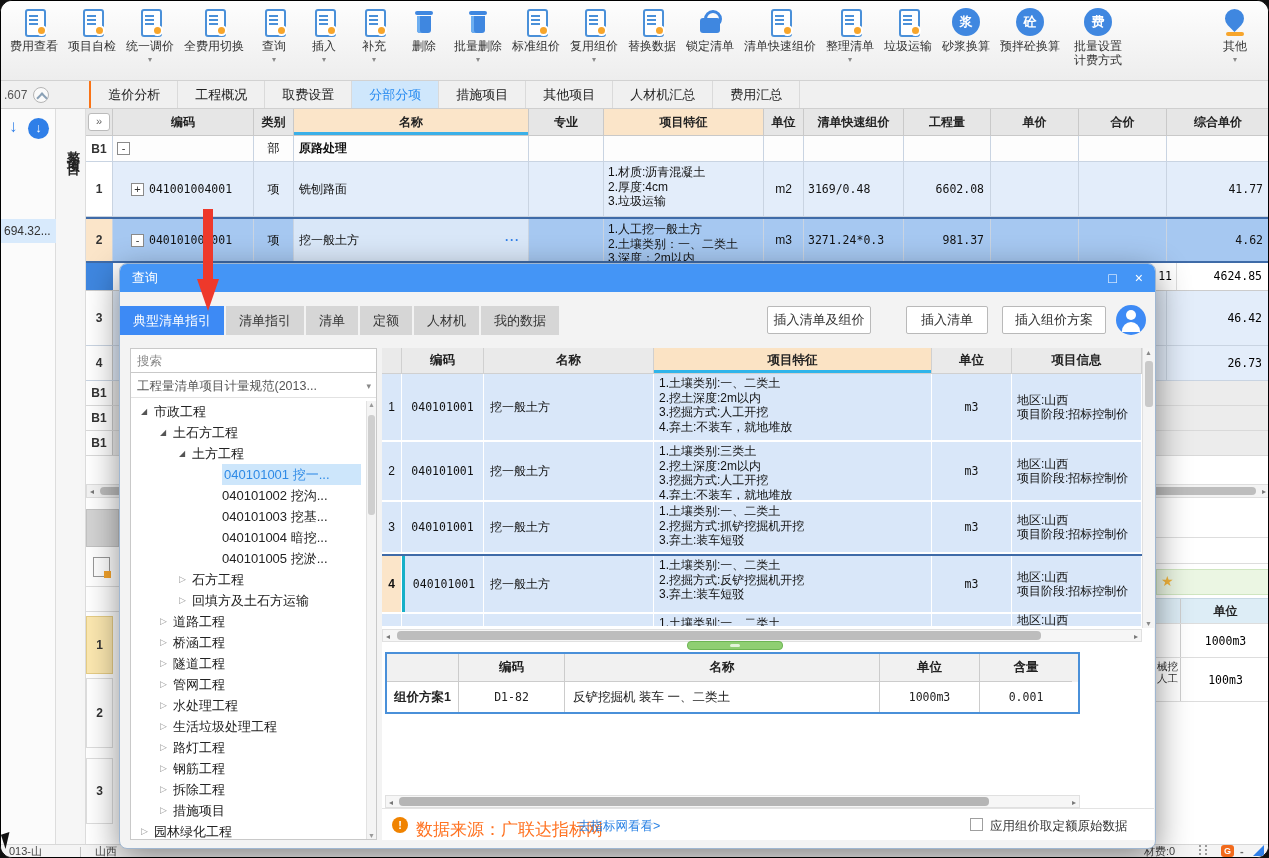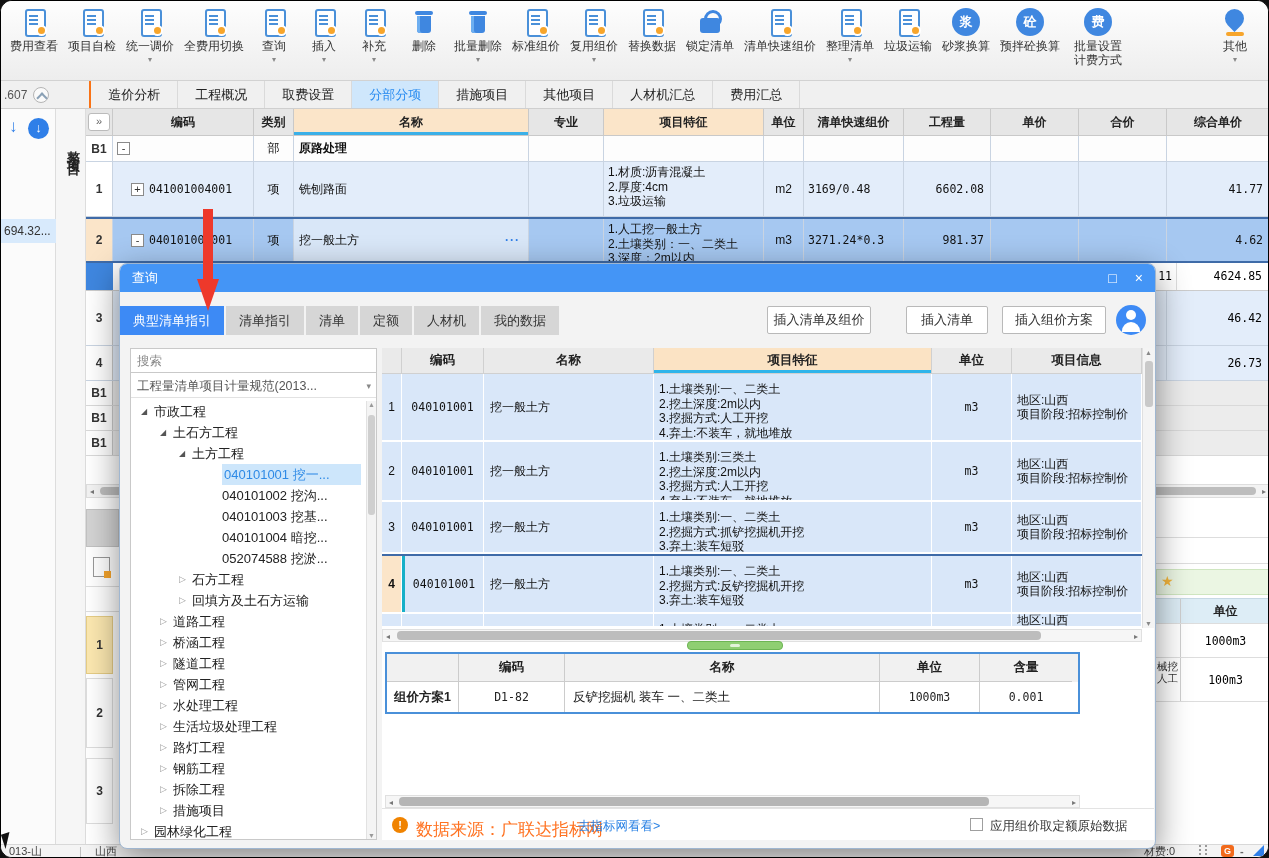--- a/index.html
+++ b/index.html
@@ -161,21 +161,21 @@
 #m-right{position:absolute;left:262px;top:84px;width:772px;height:492px;background:#fff}
 #q-head{display:flex;height:26px;background:#eaeaea;border-bottom:1px solid #d0d0d0;font-size:12.5px;font-weight:bold;color:#222}
 .qh{border-right:1px solid #d0d0d0;text-align:center;line-height:25px;overflow:hidden;white-space:nowrap}
 .qh.or{background:#fbe3c4;box-shadow:inset 0 -3px 0 #2fb4ea}
 #q-rows{position:relative;width:760px}
 .qrow{display:flex;border-bottom:2px solid #fff;overflow:hidden}
 .qc{border-right:1px solid #fff;background:#d9e7f9;overflow:hidden;font-size:12px;color:#111}
 .qnum{display:flex;align-items:center;justify-content:center}
 .qcode{display:flex;align-items:center;justify-content:center;font-family:"DejaVu Sans Mono",monospace;font-size:11.5px}
 .qname{display:flex;align-items:center;padding-left:6px}
-.qfeat{white-space:pre-line;line-height:14.5px;padding:8px 5px}
+.qfeat{white-space:pre-line;line-height:14.5px;padding:2px 5px}
 .qunit{display:flex;align-items:center;justify-content:center;font-family:"DejaVu Sans Mono",monospace;font-size:11.5px}
 .qinfo{display:flex;align-items:center;white-space:pre-line;line-height:14.5px;padding:0 5px}
 .qrow.sel .qnum{background:#fbe5c9;font-weight:bold}
 .qrow.sel .qcode{border-left:3px solid #17b0c8}
 .qrow.part{height:14px}
 #q-vsb{position:absolute;right:0;top:0;width:12px;height:280px;background:#f4f4f4;border-left:1px solid #e0e0e0}
 #q-vsb .up{position:absolute;top:1px;left:2px;font-size:7px;color:#888}
 #q-vsb .dn{position:absolute;bottom:1px;left:2px;font-size:7px;color:#888}
 #q-vsb .th{position:absolute;left:2px;top:13px;width:8px;height:46px;background:#c9c9c9;border-radius:3px}
 #q-hsb{position:absolute;left:0;top:281px;width:760px;height:13px;background:#f6f6f6;border:1px solid #e0e0e0}
@@ -546,21 +546,21 @@
           <div class="titem">
             <div class="tlabel" style="left: 91px;">040101002 挖沟...</div>
           </div>
           <div class="titem">
             <div class="tlabel" style="left: 91px;">040101003 挖基...</div>
           </div>
           <div class="titem">
             <div class="tlabel" style="left: 91px;">040101004 暗挖...</div>
           </div>
           <div class="titem">
-            <div class="tlabel" style="left: 91px;">052074588 挖淤...</div>
+            <div class="tlabel" style="left: 91px;">040101005 挖淤...</div>
           </div>
           <div class="titem">
             <div class="tarrow tclosed" style="left: 48px;">▷</div>
             <div class="tlabel" style="left: 61px;">石方工程</div>
           </div>
           <div class="titem">
             <div class="tarrow tclosed" style="left: 48px;">▷</div>
             <div class="tlabel" style="left: 61px;">回填方及土石方运输</div>
           </div>
           <div class="titem">

